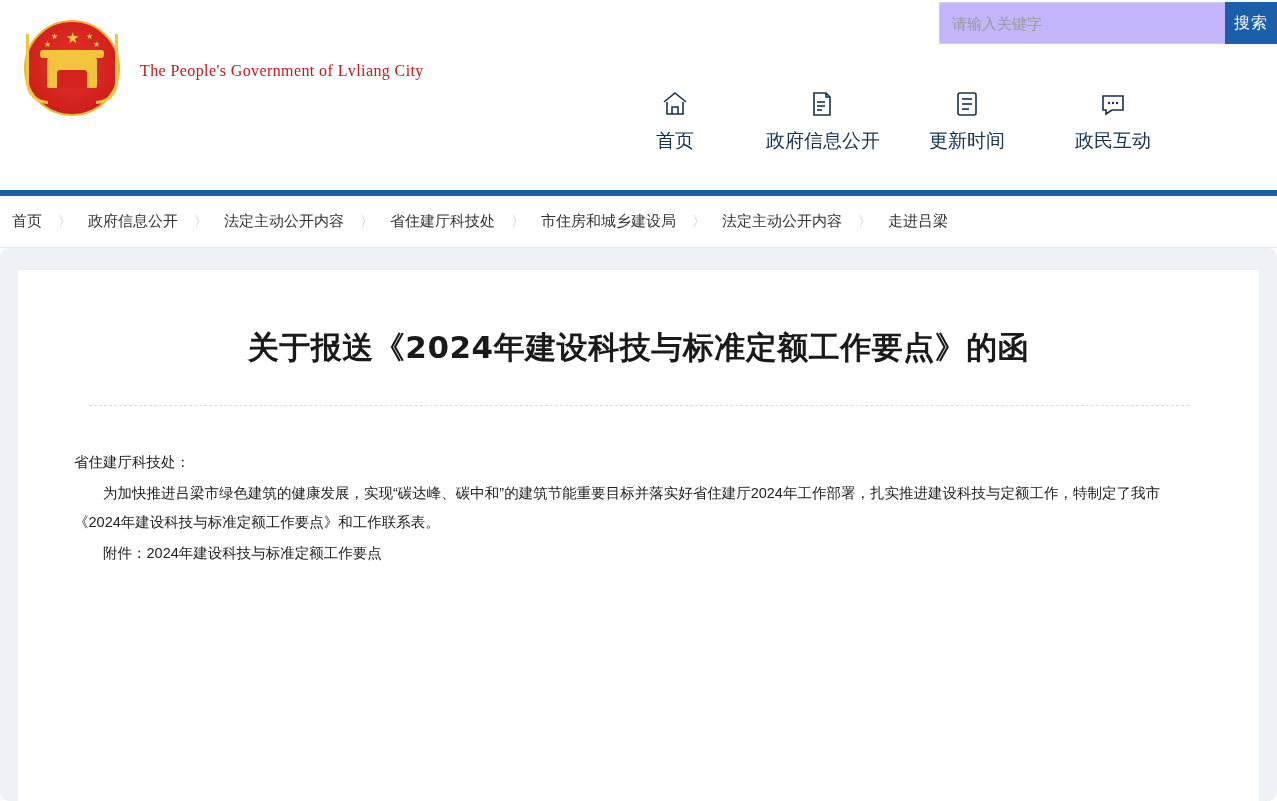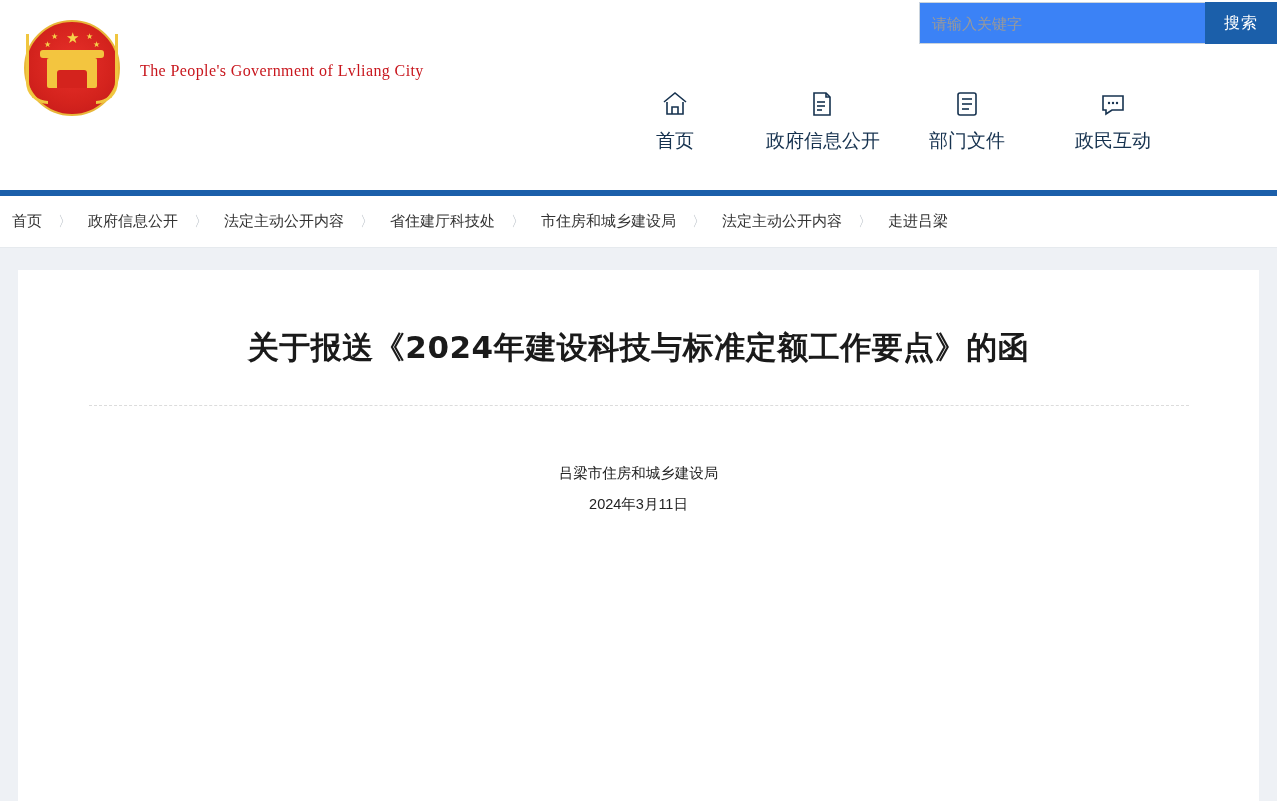--- a/index.html
+++ b/index.html
@@ -128,25 +128,25 @@
   }
   .search-input {
     width: 286px;
     height: 42px;
     border: 1px solid #c9d3dd;
     border-right: none;
     outline: none;
     padding: 0 12px;
     font-size: 15px;
     color: #333;
-    background: #3b82f6;
+    background: #c4b5fd;
   }
   .search-input::placeholder { color: #999; }
   .search-btn {
-    width: 72px;
+    width: 52px;
     height: 42px;
     background: #1b5faa;
     color: #fff;
     border: none;
     font-size: 16px;
     font-family: "Liberation Sans", sans-serif;
     cursor: pointer;
     letter-spacing: 1px;
   }
 
@@ -208,20 +208,21 @@
     color: #b8bfc6;
     font-size: 14px;
   }
 
   
   .page-bg {
     width: 1277px;
     height: 553px;
     background: #eef1f5;
     padding: 22px 18px 8px 18px;
+    border-radius: 9px;
   }
   .card {
     background: #ffffff;
     width: 1241px;
     height: 531px;
     padding: 40px 56px 0 56px;
     position: relative;
   }
   .doc-title {
     text-align: center;
@@ -321,21 +322,21 @@
 
     <a class="nav-item">
       <span class="nav-icon">
         <svg width="30" height="30" viewBox="0 0 30 30" fill="none" stroke="#16324f" stroke-width="1.6">
           <rect x="6" y="4" width="18" height="22" rx="2"></rect>
           <path d="M10 10 H20"></path>
           <path d="M10 15 H20"></path>
           <path d="M10 20 H17"></path>
         </svg>
       </span>
-      <span class="nav-label">部门文件</span>
+      <span class="nav-label">更新时间</span>
     </a>
 
     <a class="nav-item">
       <span class="nav-icon">
         <svg width="30" height="30" viewBox="0 0 30 30" fill="none" stroke="#16324f" stroke-width="1.6">
           <path d="M5 7 H25 V21 H14 L8 25 V21 H5 Z"></path>
           <circle cx="11" cy="14" r="1.2" fill="#16324f" stroke="none"></circle>
           <circle cx="15" cy="14" r="1.2" fill="#16324f" stroke="none"></circle>
           <circle cx="19" cy="14" r="1.2" fill="#16324f" stroke="none"></circle>
         </svg>
@@ -365,20 +366,21 @@
 </div>
 
 <div class="page-bg">
   <div class="card">
 
     <h1 class="doc-title">关于报送《2024年建设科技与标准定额工作要点》的函</h1>
 
 
     <div class="divider"></div>
 
-
-    <div class="sign">
-      <div>吕梁市住房和城乡建设局</div>
-      <div>2024年3月11日</div>
+    <div class="doc-body">
+      <p>省住建厅科技处：</p>
+      <p class="indent">为加快推进吕梁市绿色建筑的健康发展，实现“碳达峰、碳中和”的建筑节能重要目标并落实好省住建厅2024年工作部署，扎实推进建设科技与定额工作，特制定了我市《2024年建设科技与标准定额工作要点》和工作联系表。</p>
+      <p class="indent">附件：2024年建设科技与标准定额工作要点</p>
     </div>
+
 
   </div>
 </div>
 
 </body></html>

